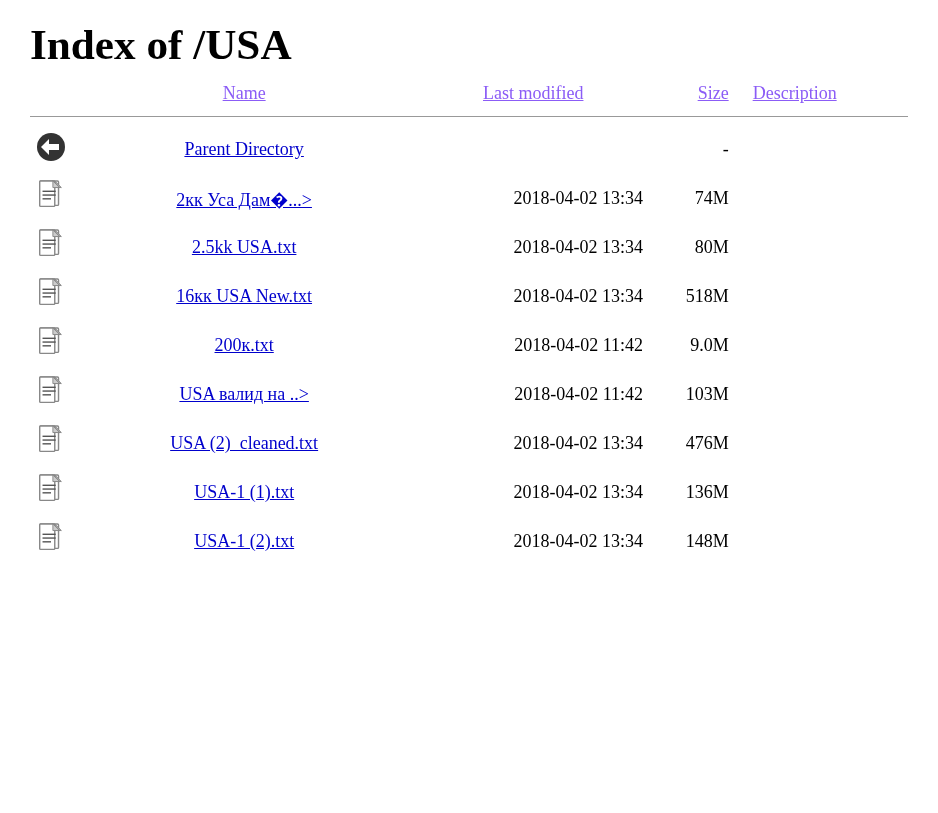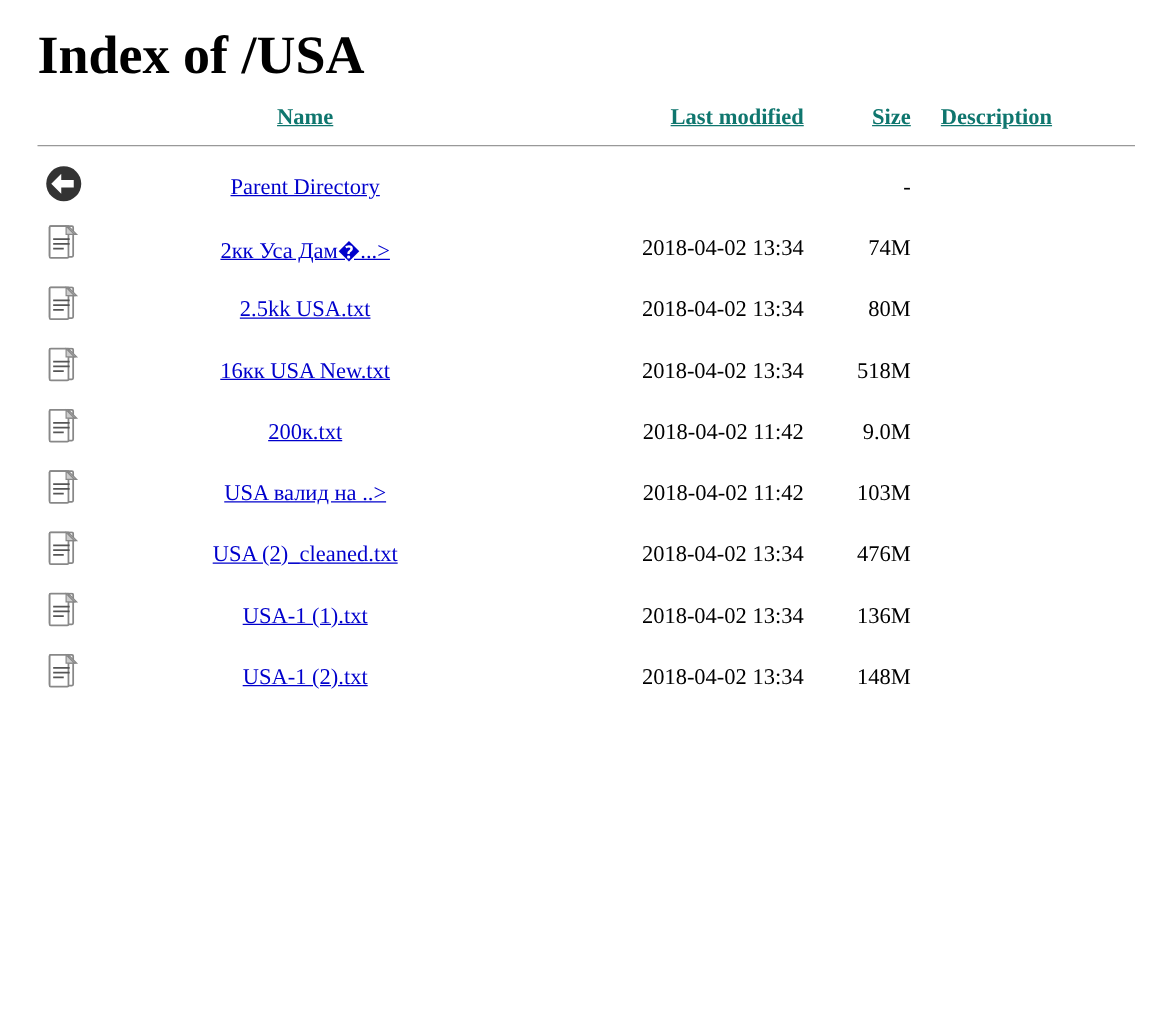--- a/index.html
+++ b/index.html
@@ -35,33 +35,33 @@
       border-collapse: collapse;
     }
 
     thead th {
       text-align: left;
       padding: 4px 8px;
       font-weight: bold;
     }
 
     thead th a {
-      color: #0f766e;
+      color: #8b5cf6;
       text-decoration: underline;
-      font-weight: bold;
+      font-weight: normal;
     }
 
     .col-name {
       width: 320px;
       text-align: center;
     }
 
     .col-modified {
       width: 220px;
-      text-align: right;
+      text-align: center;
     }
 
     .col-size {
       width: 80px;
       text-align: right;
     }
 
     .col-desc {
       width: 160px;
       text-align: left;

